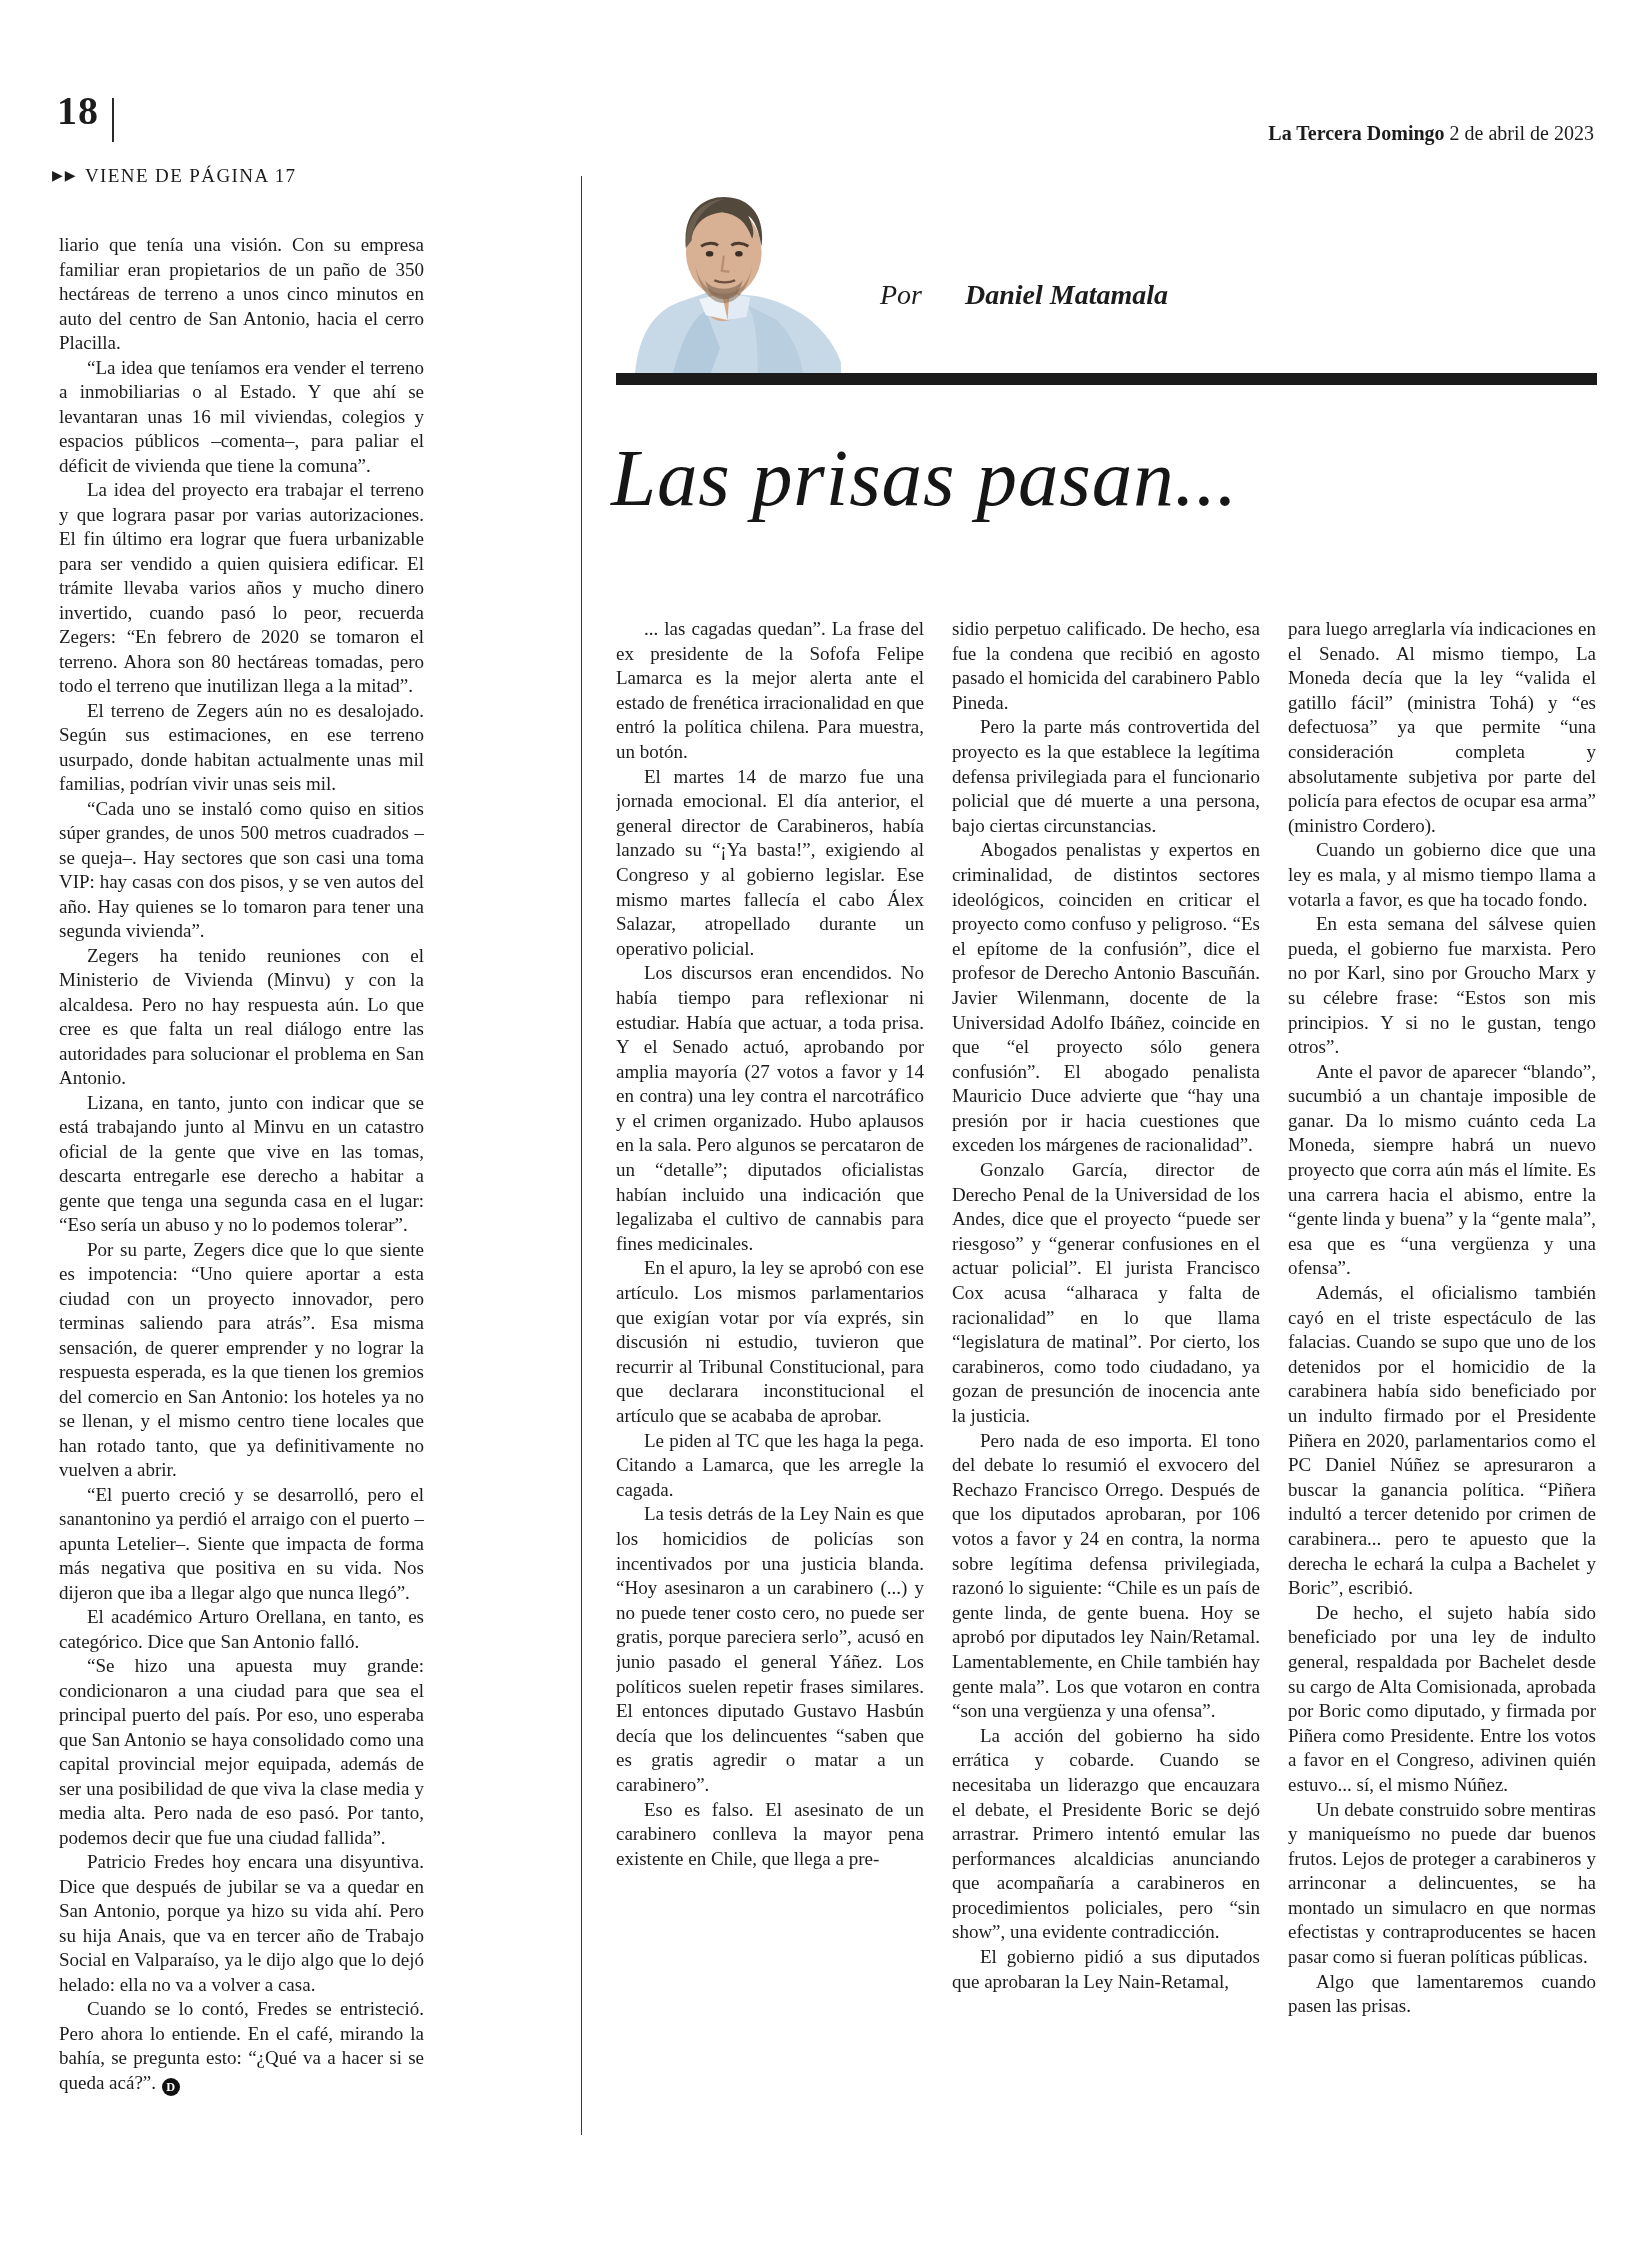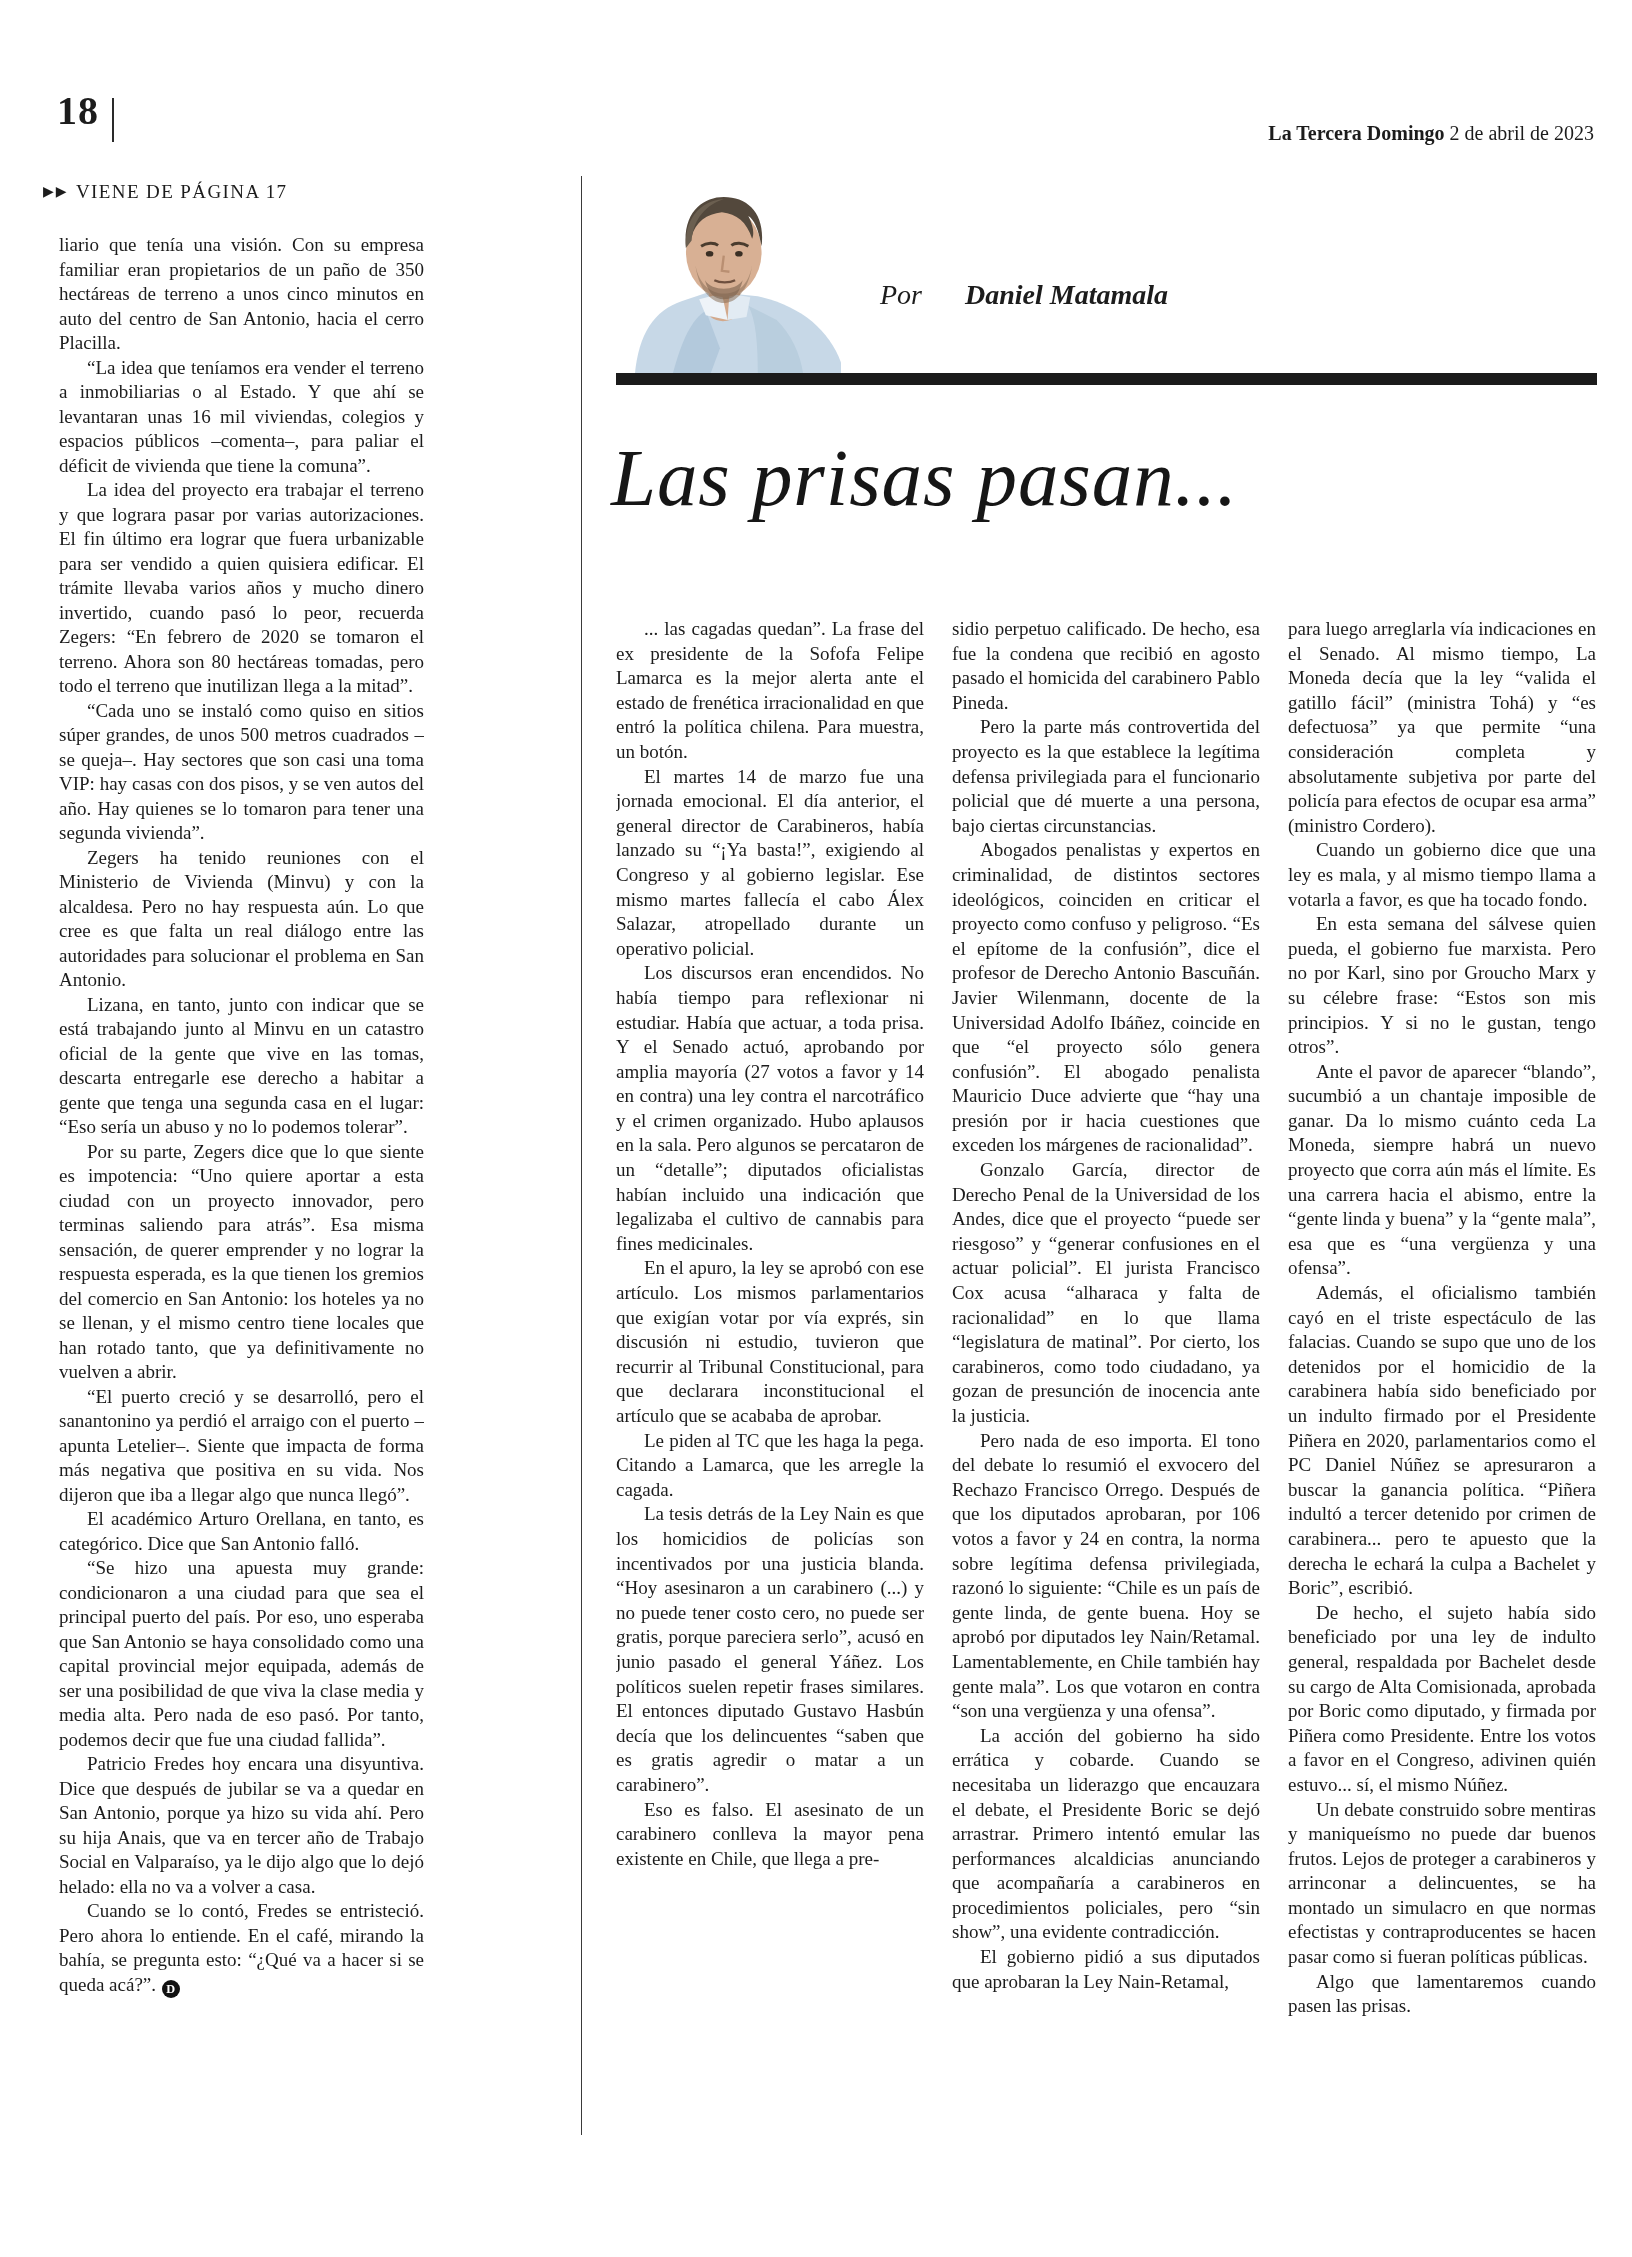--- a/index.html
+++ b/index.html
@@ -21,22 +21,22 @@
   }
   .pagenum-rule{
     left:112px;top:98px;width:1.9px;height:44px;background:#2a2a2a;
   }
   .edition{
     top:98px;right:38px;
     font-size:20px;line-height:1.1;white-space:nowrap;margin-top:24px;
   }
   .edition .ed-bold{font-weight:bold;}
   .kicker{
-    left:43px;top:165px;
-    font-size:19px;letter-spacing:1.4px;white-space:nowrap;margin-top:16px;
+    left:52px;top:165px;
+    font-size:19px;letter-spacing:1.4px;white-space:nowrap;
   }
   .kicker .arrows{
     font-size:14px;letter-spacing:1.9px;position:relative;top:-1.9px;margin-right:7.6px;
   }
 
   
   .v-rule{
     left:581px;top:176px;width:0.9px;height:1959px;background:#3a3a3a;
   }
 
@@ -104,20 +104,21 @@
 <div class="abs kicker">
   <span class="arrows">▶▶</span><span>VIENE DE PÁGINA 17</span>
 </div>
 
 <div class="abs v-rule"></div>
 
 <div class="abs left-col">
     <p class="noindent">liario que tenía una visión. Con su empresa familiar eran propietarios de un paño de 350 hectáreas de terreno a unos cinco minutos en auto del centro de San Antonio, hacia el cerro Placilla.</p>
     <p>“La idea que teníamos era vender el terreno a inmobiliarias o al Estado. Y que ahí se levantaran unas 16 mil viviendas, colegios y espacios públicos –comenta–, para paliar el déficit de vivienda que tiene la comuna”.</p>
     <p>La idea del proyecto era trabajar el terreno y que lograra pasar por varias autorizaciones. El fin último era lograr que fuera urbanizable para ser vendido a quien quisiera edificar. El trámite llevaba varios años y mucho dinero invertido, cuando pasó lo peor, recuerda Zegers: “En febrero de 2020 se tomaron el terreno. Ahora son 80 hectáreas tomadas, pero todo el terreno que inutilizan llega a la mitad”.</p>
+    <p>El terreno de Zegers aún no es desalojado. Según sus estimaciones, en ese terreno usurpado, donde habitan actualmente unas mil familias, podrían vivir unas seis mil.</p>
     <p>“Cada uno se instaló como quiso en sitios súper grandes, de unos 500 metros cuadrados –se queja–. Hay sectores que son casi una toma VIP: hay casas con dos pisos, y se ven autos del año. Hay quienes se lo tomaron para tener una segunda vivienda”.</p>
     <p>Zegers ha tenido reuniones con el Ministerio de Vivienda (Minvu) y con la alcaldesa. Pero no hay respuesta aún. Lo que cree es que falta un real diálogo entre las autoridades para solucionar el problema en San Antonio.</p>
     <p>Lizana, en tanto, junto con indicar que se está trabajando junto al Minvu en un catastro oficial de la gente que vive en las tomas, descarta entregarle ese derecho a habitar a gente que tenga una segunda casa en el lugar: “Eso sería un abuso y no lo podemos tolerar”.</p>
     <p>Por su parte, Zegers dice que lo que siente es impotencia: “Uno quiere aportar a esta ciudad con un proyecto innovador, pero terminas saliendo para atrás”. Esa misma sensación, de querer emprender y no lograr la respuesta esperada, es la que tienen los gremios del comercio en San Antonio: los hoteles ya no se llenan, y el mismo centro tiene locales que han rotado tanto, que ya definitivamente no vuelven a abrir.</p>
     <p>“El puerto creció y se desarrolló, pero el sanantonino ya perdió el arraigo con el puerto –apunta Letelier–. Siente que impacta de forma más negativa que positiva en su vida. Nos dijeron que iba a llegar algo que nunca llegó”.</p>
     <p>El académico Arturo Orellana, en tanto, es categórico. Dice que San Antonio falló.</p>
     <p>“Se hizo una apuesta muy grande: condicionaron a una ciudad para que sea el principal puerto del país. Por eso, uno esperaba que San Antonio se haya consolidado como una capital provincial mejor equipada, además de ser una posibilidad de que viva la clase media y media alta. Pero nada de eso pasó. Por tanto, podemos decir que fue una ciudad fallida”.</p>
     <p>Patricio Fredes hoy encara una disyuntiva. Dice que después de jubilar se va a quedar en San Antonio, porque ya hizo su vida ahí. Pero su hija Anais, que va en tercer año de Trabajo Social en Valparaíso, ya le dijo algo que lo dejó helado: ella no va a volver a casa.</p>
     <p>Cuando se lo contó, Fredes se entristeció. Pero ahora lo entiende. En el café, mirando la bahía, se pregunta esto: “¿Qué va a hacer si se queda acá?”.<span class="end-mark">D</span></p>
   </div>

